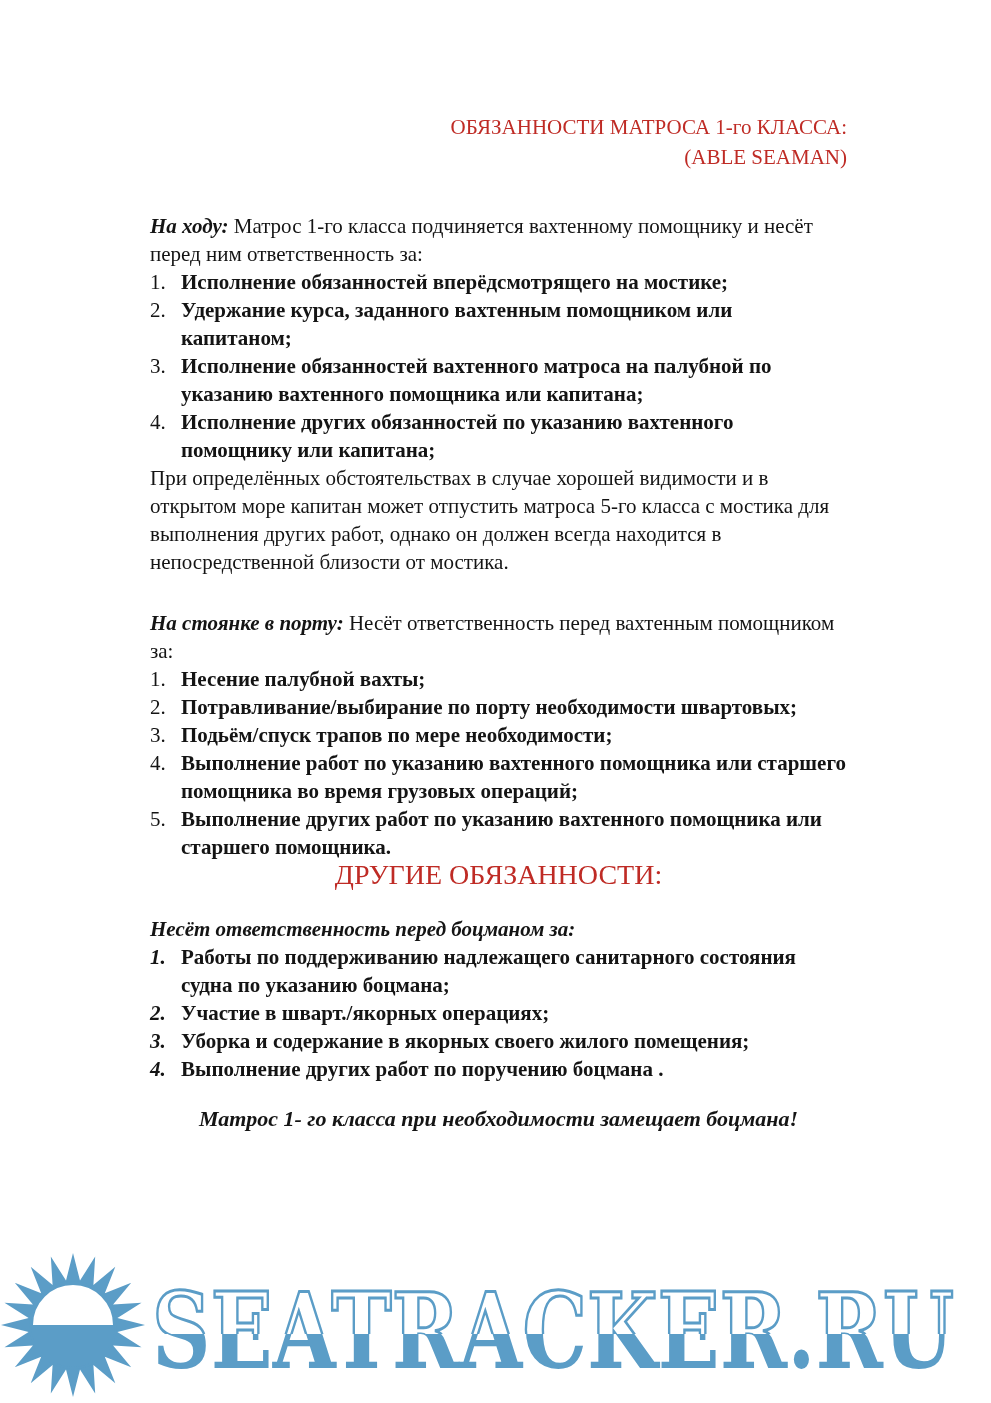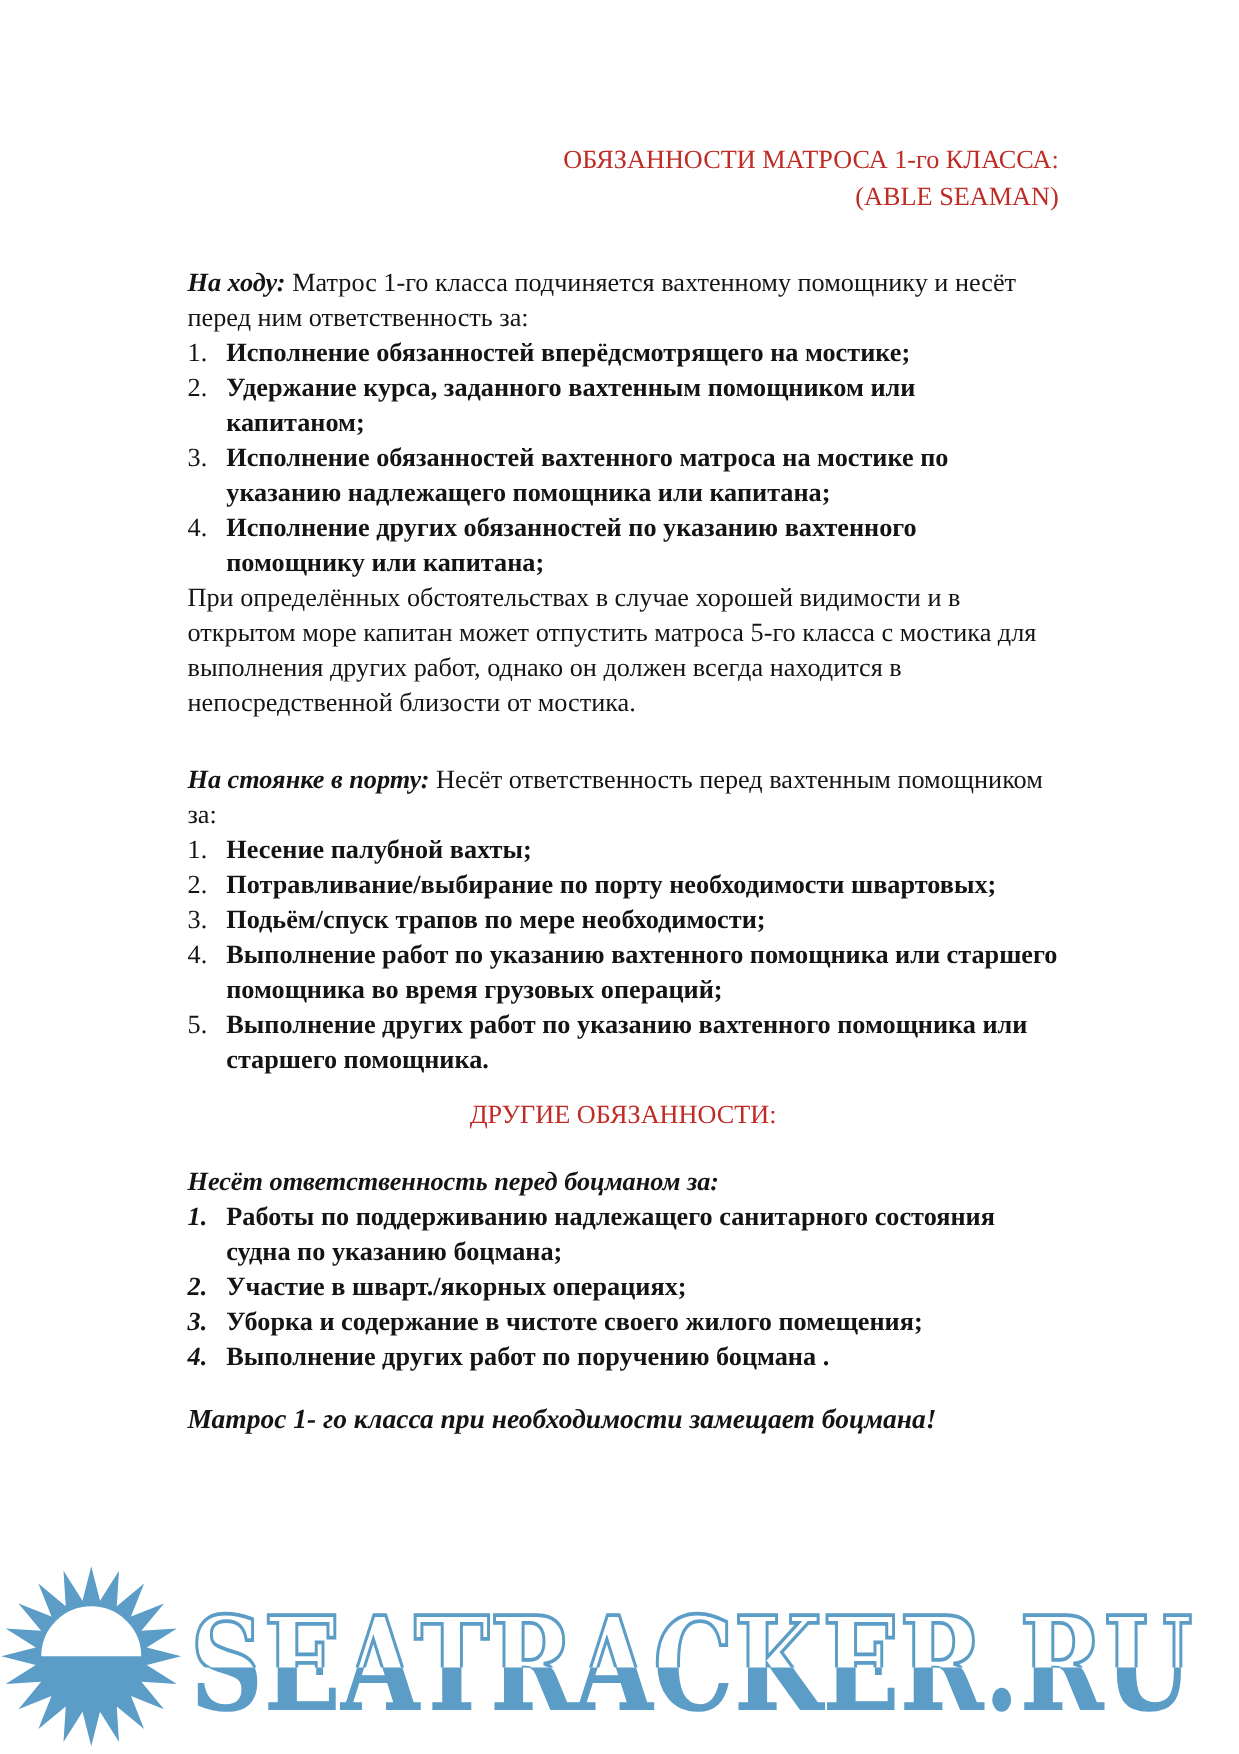--- a/index.html
+++ b/index.html
@@ -36,28 +36,27 @@
   .sec-underway .lead { margin-top: 40px; }
   .sec-inport  .lead { margin-top: 33px; }
   .sec-other   .lead { margin-top: 26px; }
   .list { }
   .li { display: flex; align-items: flex-start; }
   .li .num { flex: 0 0 31px; }
   .li .txt { flex: 1 1 auto; font-weight: bold; }
   .li .num.italic { font-style: italic; font-weight: bold; }
   .note { }
   .heading-red {
-    margin-top: 16px;
     text-align: center;
     color: var(--red);
-    font-size: 21px;
+    font-size: 28px;
   }
   .footer-note {
     margin-top: 22px;
-    text-align: left;
+    text-align: center;
     font-weight: bold;
     font-style: italic;
     font-size: 22px;
   }
   .watermark {
     position: absolute;
     left: 0;
     top: 1250px;
     width: 991px;
     height: 150px;
@@ -83,21 +82,21 @@
       <div class="li">
         <span class="num">1.</span>
         <span class="txt">Исполнение обязанностей вперёдсмотрящего на мостике;</span>
       </div>
       <div class="li">
         <span class="num">2.</span>
         <span class="txt">Удержание курса, заданного вахтенным помощником или капитаном;</span>
       </div>
       <div class="li">
         <span class="num">3.</span>
-        <span class="txt">Исполнение обязанностей вахтенного матроса на мостике по указанию надлежащего помощника или капитана;</span>
+        <span class="txt">Исполнение обязанностей вахтенного матроса на палубной по указанию вахтенного помощника или капитана;</span>
       </div>
       <div class="li">
         <span class="num">4.</span>
         <span class="txt">Исполнение других обязанностей по указанию вахтенного помощнику или капитана;</span>
       </div>
     </div>
     <p class="note">При определённых обстоятельствах в случае хорошей видимости и в открытом море капитан может отпустить матроса 5-го класса с мостика для выполнения других работ, однако он должен всегда находится в непосредственной близости от мостика.</p>
   </div>
 
   <div class="sec-inport">
@@ -133,21 +132,21 @@
       <div class="li">
         <span class="num italic">1.</span>
         <span class="txt">Работы по поддерживанию надлежащего санитарного состояния судна по указанию боцмана;</span>
       </div>
       <div class="li">
         <span class="num italic">2.</span>
         <span class="txt">Участие в шварт./якорных операциях;</span>
       </div>
       <div class="li">
         <span class="num italic">3.</span>
-        <span class="txt">Уборка и содержание в чистоте своего жилого помещения;</span>
+        <span class="txt">Уборка и содержание в якорных своего жилого помещения;</span>
       </div>
       <div class="li">
         <span class="num italic">4.</span>
         <span class="txt">Выполнение других работ по поручению боцмана .</span>
       </div>
     </div>
   </div>
 
   <div class="footer-note">Матрос 1- го класса при необходимости замещает боцмана!</div>
 

